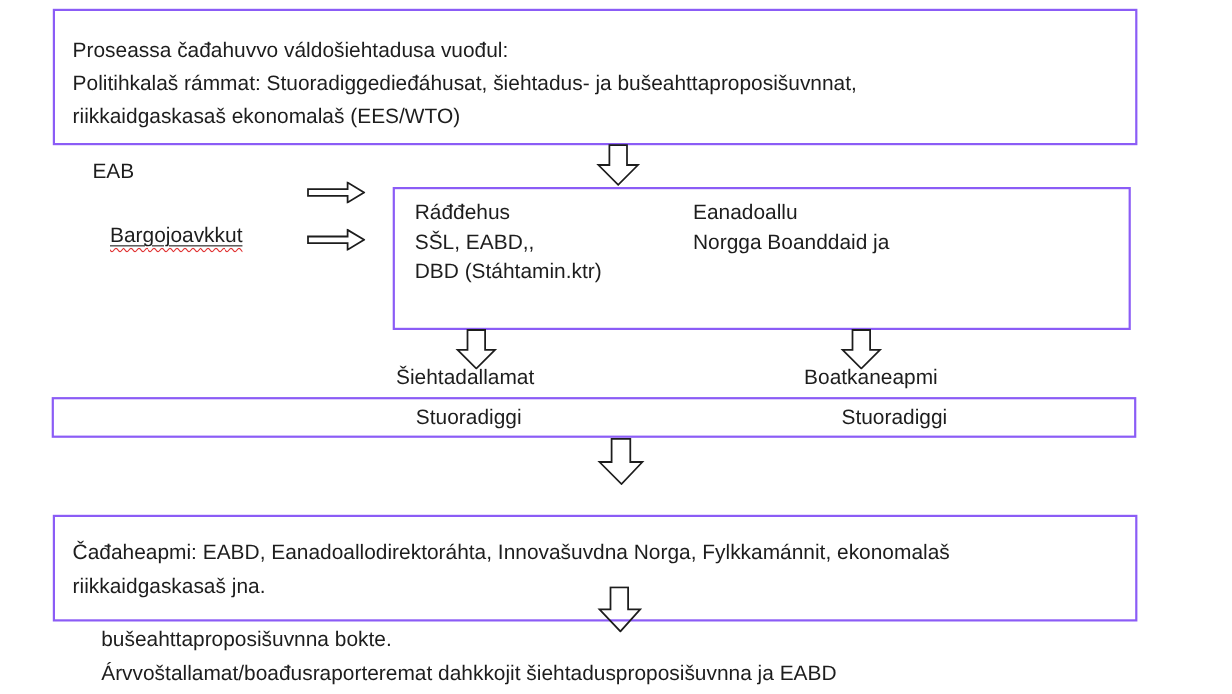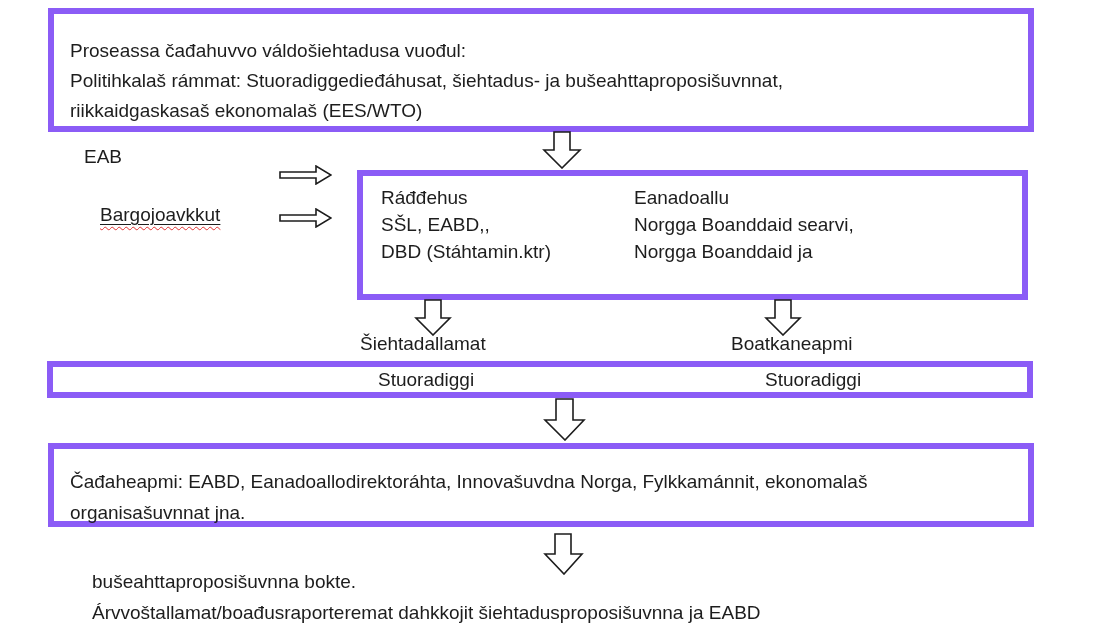--- a/index.html
+++ b/index.html
@@ -1,29 +1,29 @@
 <!DOCTYPE html>
 <html><head>
 <meta charset="utf-8">
 <style>
   html,body { margin:0; padding:0; background:#ffffff; }
   .canvas {
     position:relative; width:1120px; height:631px; background:#ffffff;
     font-family:"Liberation Sans","DejaVu Sans",sans-serif;
     color:#1d1d1d; font-size:19px; overflow:hidden;
   }
-  .box { position:absolute; border:6px solid #8b5cf6; background:transparent; box-sizing:border-box; }
+  .box { position:absolute; border:2px solid #8b5cf6; background:transparent; box-sizing:border-box; }
   .top-box   { left:48px;  top:8px;   width:986px; height:124px; padding:22px 16px 0 16px; line-height:30px; }
   .gov-box   { left:357px; top:170px; width:671px; height:130px; padding:8px 0 0 0; }
   .gov-col   { position:absolute; top:8px; line-height:27px; }
   .gov-col-left  { left:18px; }
   .gov-col-right { left:271px; }
   .gov-line-indent { padding-left:5px; }
   .parl-box  { left:47px;  top:361px; width:986px; height:37px; }
-  .impl-box  { left:48px;  top:443px; width:986px; height:84px; padding:17px 0 0 16px; line-height:31px; }
+  .impl-box  { left:48px;  top:468px; width:986px; height:97px; padding:17px 0 0 16px; line-height:31px; }
   .abs-label { position:absolute; white-space:nowrap; }
   .eab-label       { left:84px; top:146px;text-align:center; }
   .workgroups-label{ left:100px; top:204px; }
   .u-solid { text-decoration:underline; text-decoration-color:#1d1d1d; text-decoration-thickness:1px; text-underline-offset:3px; }
   .u-wavy  { text-decoration:underline wavy #e03131; text-decoration-thickness:1px; text-underline-offset:5px; }
   .branch-left  { left:360px; top:333px; }
   .branch-right { left:731px; top:333px; }
   .parl-left  { left:378px; top:369px; }
   .parl-right { left:765px; top:369px; }
   .footer-text { position:absolute; left:92px; top:566px; line-height:31px; }
@@ -58,21 +58,20 @@
   </svg>
 
   <div class="box gov-box">
     <div class="gov-col gov-col-left">
       <div>Ráđđehus</div>
       <div>SŠL, EABD,,</div>
       <div>DBD (Stáhtamin.ktr)</div>
     </div>
     <div class="gov-col gov-col-right">
       <div>Eanadoallu</div>
-      <div>Norgga Boanddaid searvi,</div>
       <div>Norgga Boanddaid ja</div>
     </div>
   </div>
 
   <svg class="arrow" style="left:411px; top:299px;" width="44" height="37" viewBox="0 0 44 37">
     <polygon points="14,1 30,1 30,19 39,19 22,36 5,19 14,19"></polygon>
   </svg>
   <svg class="arrow" style="left:761px; top:299px;" width="44" height="37" viewBox="0 0 44 37">
     <polygon points="14,1 30,1 30,19 39,19 22,36 5,19 14,19"></polygon>
   </svg>
@@ -83,21 +82,21 @@
   <div class="box parl-box"></div>
   <div class="abs-label parl-left">Stuoradiggi</div>
   <div class="abs-label parl-right">Stuoradiggi</div>
 
   <svg class="arrow" style="left:540px; top:398px;" width="50" height="43" viewBox="0 0 50 43">
     <polygon points="16,1 33,1 33,22 44,22 25,42 5,22 16,22"></polygon>
   </svg>
 
   <div class="box impl-box">
     <div>Čađaheapmi: EABD, Eanadoallodirektoráhta, Innovašuvdna Norga, Fylkkamánnit, ekonomalaš</div>
-    <div>organisašuvnnat jna.</div>
+    <div>riikkaidgaskasaš jna.</div>
   </div>
 
   <svg class="arrow" style="left:540px; top:533px;" width="48" height="42" viewBox="0 0 48 42">
     <polygon points="15,1 31,1 31,21 42,21 24,41 5,21 15,21"></polygon>
   </svg>
 
   <div class="footer-text">
     <div>bušeahttaproposišuvnna bokte.</div>
     <div>Árvvoštallamat/boađusraporteremat dahkkojit šiehtadusproposišuvnna ja EABD</div>
   </div>

